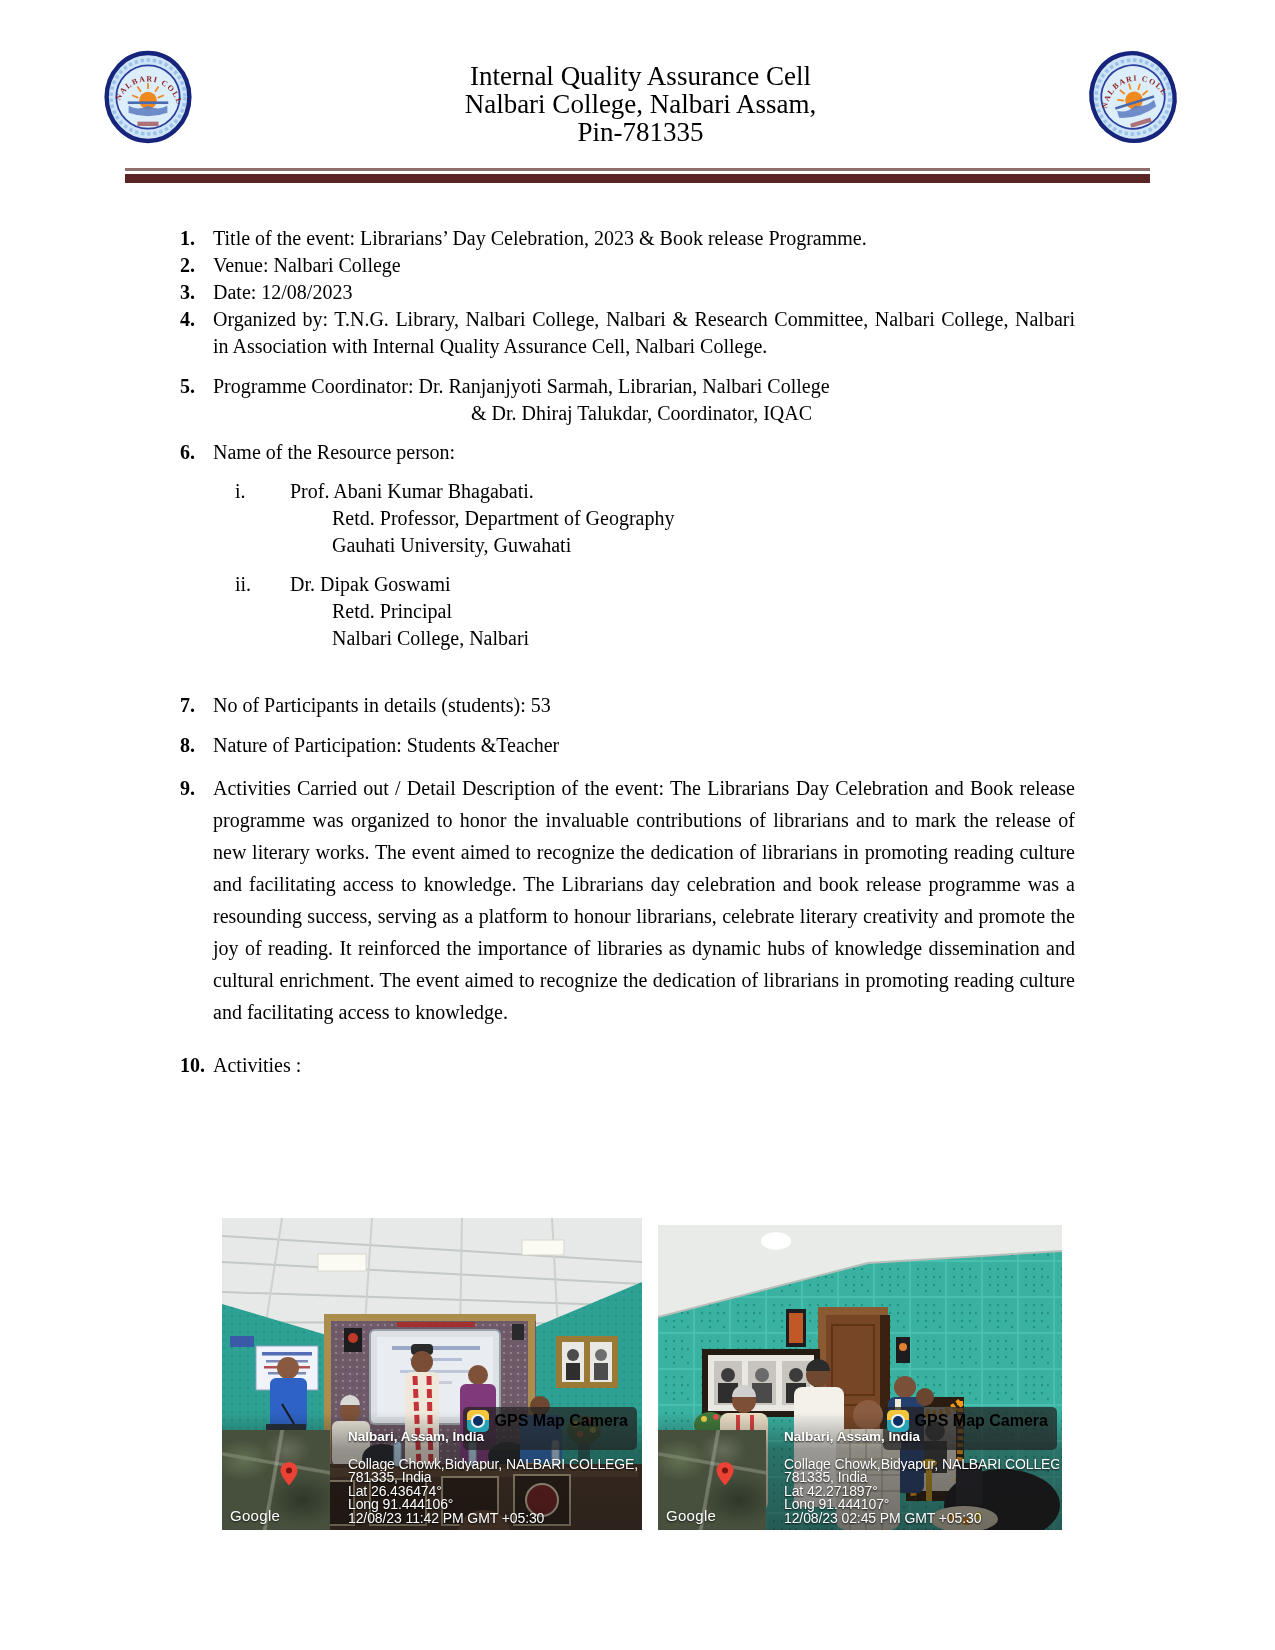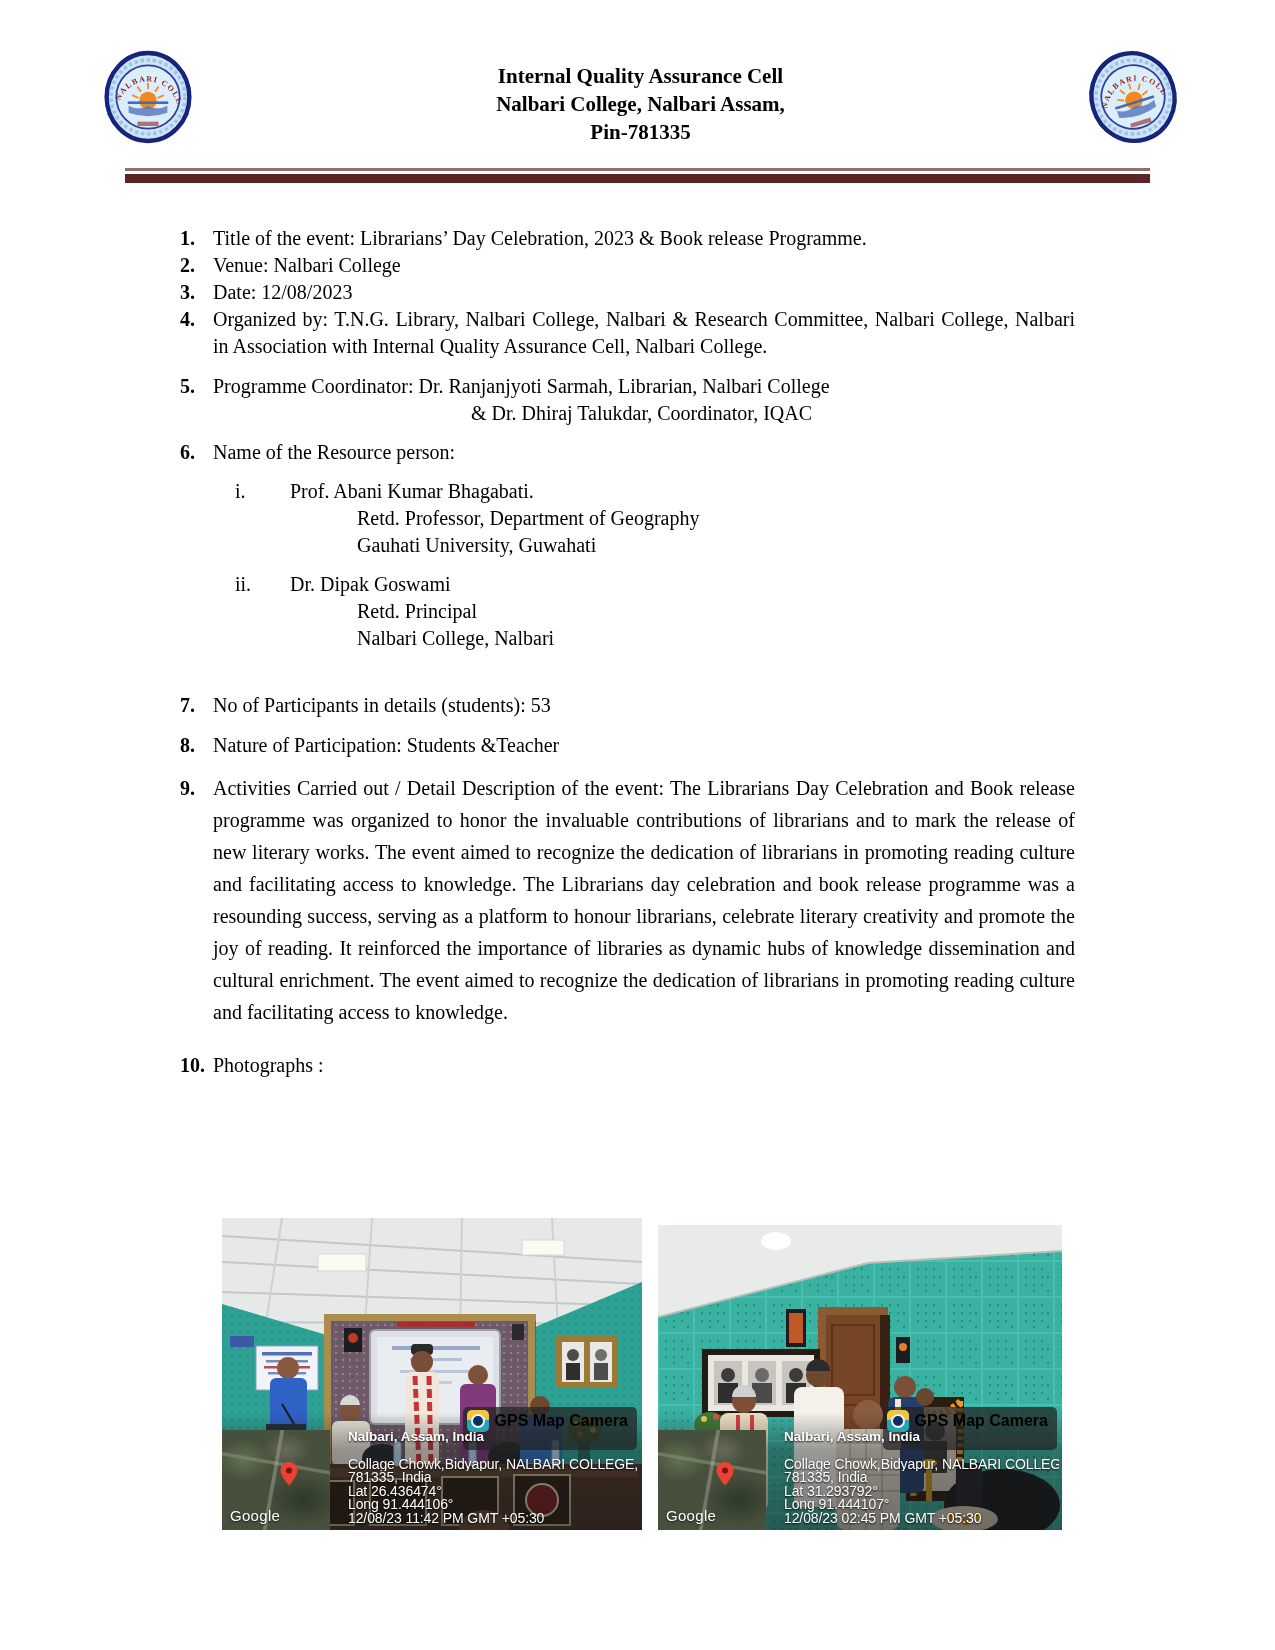--- a/index.html
+++ b/index.html
@@ -4,40 +4,40 @@
 <style>
   html,body{margin:0;padding:0;background:#fff;}
   .page{position:relative;width:1275px;height:1650px;background:#fff;overflow:hidden;
         font-family:"Liberation Serif",serif;color:#000;}
 
   
   .header{display:flex;align-items:flex-start;padding:50px 98px 0 104px;}
   .logo{width:88px;height:94px;flex:0 0 auto;}
   .logo svg{width:88px;height:94px;display:block;}
   .logo.tilt svg{transform:rotate(-17deg);}
-  .head-text{flex:1;text-align:center;font-weight:bold;font-size:21px;line-height:28px;padding-top:12px;}
+  .head-text{flex:1;text-align:center;font-weight:normal;font-size:27px;line-height:28px;padding-top:12px;}
 
   
   .rule{margin:22px 125px 0 125px;}
   .rule .thin{height:3px;background:#8f6e6e;}
   .rule .thick{height:9px;background:#5c2525;margin-top:3px;}
 
   
   .list{margin:42px 200px 0 180px;font-size:20px;line-height:27px;}
   .item{display:grid;grid-template-columns:33px 1fr;}
   .item .num{font-weight:bold;}
   .b{font-weight:normal;}
   .just{text-align:justify;}
   .mt13{margin-top:13px;}
   .mt12{margin-top:12px;}
   .mt40{margin-top:40px;}
   .mt36{margin-top:24px;}
   .coord2{margin-left:258px;}
   .rp{display:grid;grid-template-columns:55px 1fr;margin:12px 0 0 22px;}
-  .rp .sub{margin-left:67px;}
+  .rp .sub{margin-left:42px;}
   .item.para{line-height:32px;}
 
   
   .photos{position:absolute;left:222px;top:1218px;display:flex;gap:16px;
           font-family:"Liberation Sans",sans-serif;}
   .photo{position:relative;overflow:hidden;background:#888;}
   .photo.pleft{width:420px;height:312px;}
   .photo.pright{width:404px;height:305px;margin-top:7px;}
   .scene{position:absolute;inset:0;width:100%;height:100%;}
 
@@ -200,21 +200,21 @@
       <div><span class="b">Nature of Participation:</span> <span>Students &amp;Teacher</span></div>
     </div>
 
     <div class="item para mt13">
       <span class="num">9.</span>
       <div class="just"><span class="b">Activities Carried out / Detail Description of the event:</span> <span>The Librarians Day Celebration and Book release programme was organized to honor the invaluable contributions of librarians and to mark the release of new literary works. The event aimed to recognize the dedication of librarians in promoting reading culture and facilitating access to knowledge. The Librarians day celebration and book release programme was a resounding success, serving as a platform to honour librarians, celebrate literary creativity and promote the joy of reading. It reinforced the importance of libraries as dynamic hubs of knowledge dissemination and cultural enrichment. The event aimed to recognize the dedication of librarians in promoting reading culture and facilitating access to knowledge.</span></div>
     </div>
 
     <div class="item mt36">
       <span class="num">10.</span>
-      <div class="b">Photographs :</div>
+      <div class="b">Activities :</div>
     </div>
 
   </div>
 
   <div class="photos">
 
     <div class="photo pleft">
       <svg class="scene" viewBox="0 0 420 312" preserveAspectRatio="none">
         <defs>
           <pattern id="dotsL" width="8" height="8" patternUnits="userSpaceOnUse">
@@ -443,20 +443,20 @@
           <path d="M9 0C4.2 0 .5 3.8.5 8.5 .5 14 9 23.5 9 23.5S17.5 14 17.5 8.5C17.5 3.8 13.8 0 9 0Z" fill="#ea4335"></path>
           <circle cx="9" cy="8.5" r="3" fill="#7a1410"></circle>
         </svg>
         <span class="google">Google</span>
       </div>
 
       <div class="gps-text">
         <div class="gps-title">Nalbari, Assam, India</div>
         <div class="gps-line">Collage Chowk,Bidyapur, NALBARI COLLEGE, Nalbari, Majdia, Assam</div>
         <div class="gps-line">781335, India</div>
-        <div class="gps-line">Lat 31.293792°</div>
+        <div class="gps-line">Lat 42.271897°</div>
         <div class="gps-line">Long 91.444107°</div>
         <div class="gps-line">12/08/23 02:45 PM GMT +05:30</div>
       </div>
     </div>
 
   </div>
 </div>
 
 </body></html>

